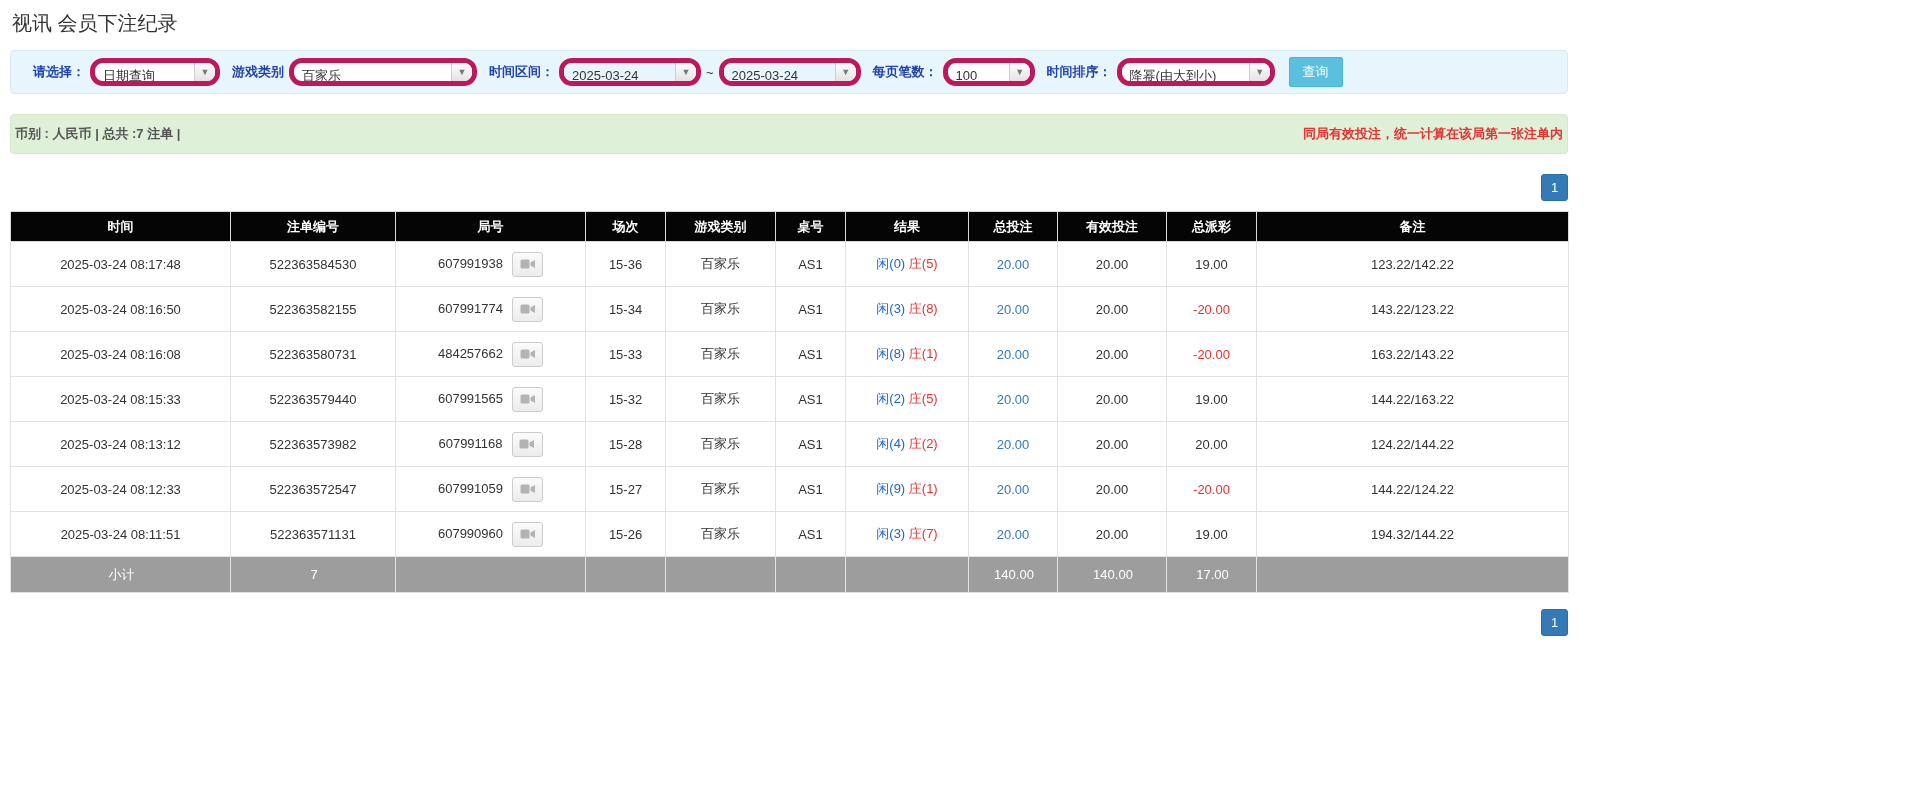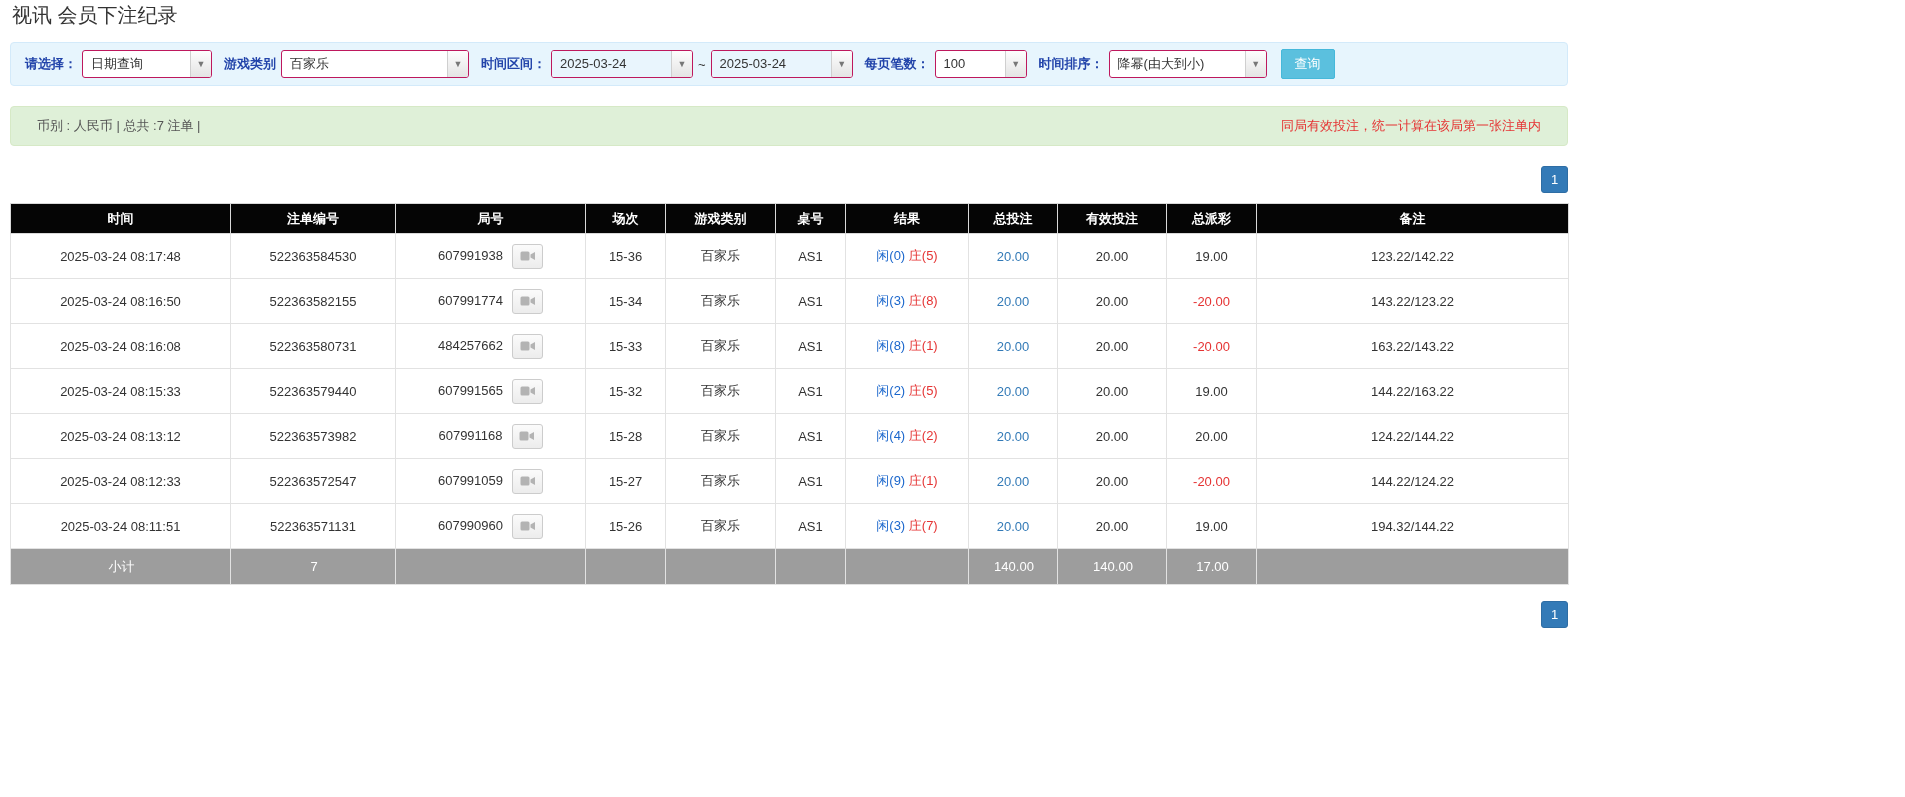--- a/index.html
+++ b/index.html
@@ -4,34 +4,34 @@
 <style>
   * { margin:0; padding:0; box-sizing:border-box; }
   html,body { background:#fff; }
   body {
     width:1905px; height:797px; overflow:hidden;
     font-family:"Liberation Sans","DejaVu Sans",sans-serif;
     font-size:13px; color:#333;
   }
   .container { width:1558px; margin-left:10px; }
 
-  .page-title { font-size:20px; color:#333; font-weight:400; padding:2px 0 13px 2px; }
+  .page-title { font-size:20px; color:#333; font-weight:400; padding:10px 0 13px 2px; }
 
   
   .filter-bar {
     background:var(--filter-bar-bg,#e7f5fd);
     border:1px solid #d3eafa; border-radius:4px;
     height:44px; display:flex; align-items:center;
-    padding:0 10px; white-space:nowrap;
+    padding:0 18px; white-space:nowrap;
   }
   .flabel { font-weight:bold; color:#2244aa; font-size:13px; margin:0 5px 0 12px; }
   .flabel.first { margin-left:4px; }
   .combo {
     display:inline-flex; align-items:stretch; height:28px;
-    background:#fff; border:1px solid #be185d; border-radius:3px; overflow:hidden;
+    background:#fff; border:5px solid #be185d; border-radius:13px; overflow:hidden;
     cursor:pointer;
   }
   .combo .val { flex:1; padding:0 8px; line-height:26px; font-size:13px; color:#333; overflow:hidden; }
   .combo.tint .val { background:#e9f5fd; }
   .combo .arrow {
     width:21px; display:flex; align-items:center; justify-content:center;
     background:linear-gradient(#fdfdfd,#e4e4e4); border-left:1px solid #cfcfcf;
     color:#777; font-size:9px;
   }
   .w-select { width:130px; } .w-game { width:188px; } .w-date { width:142px; }
@@ -42,21 +42,21 @@
     background:var(--search-button-bg,#5bc0de); border:1px solid #46b8da;
     color:#fff; font-size:13px; border-radius:2px; cursor:pointer;
     font-family:inherit;
   }
 
   
   .summary-bar {
     margin-top:20px; background:var(--summary-bar-bg,#dff0d8);
     border:1px solid #d6e9c6; border-radius:4px;
     height:40px; display:flex; align-items:center; justify-content:space-between;
-    padding:0 26px; font-size:13px;
+    padding:0 4px; font-size:13px;font-weight:bold;
   }
   .summary-left { color:#555; }
   .summary-right { color:var(--negative-red,#e53333); }
 
   
   .pager { display:flex; justify-content:flex-end; }
   .pager.top { margin:20px 0 10px; }
   .pager.bottom { margin:16px 0 0; }
   .page-btn {
     min-width:27px; height:27px; display:flex; align-items:center; justify-content:center;

